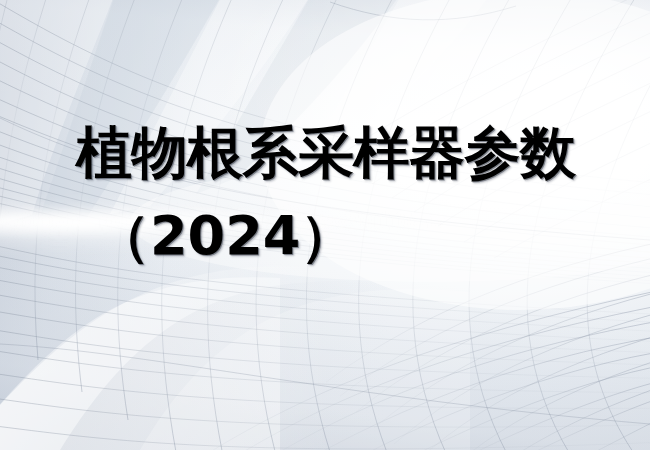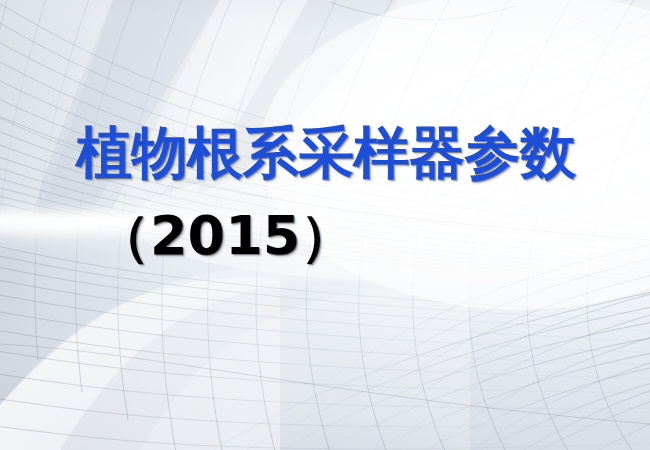--- a/index.html
+++ b/index.html
@@ -54,21 +54,21 @@
   
   .mesh{position:absolute;inset:0;width:650px;height:450px;}
 
   
   .title-block{
     position:absolute;left:0;top:0;width:650px;height:450px;
   }
   .line1{
     position:absolute;left:76px;top:122px;
     font-size:56px;line-height:62px;
-    font-weight:700;color:#1d4ed8;
+    font-weight:700;color:#000000;
     letter-spacing:-0.5px;
     white-space:nowrap;
     text-shadow:1px 1px 0 rgba(40,46,60,.45), 2px 2px 2px rgba(60,66,82,.30);
   }
   .line2{
     position:absolute;left:96px;top:206px;
     font-size:54px;line-height:60px;
     font-weight:700;color:#000000;
     white-space:nowrap;
     text-shadow:1px 1px 0 rgba(40,46,60,.45), 2px 2px 2px rgba(60,66,82,.30);
@@ -229,16 +229,16 @@
         <ellipse cx="430" cy="222" rx="300" ry="60" fill="#ffffff" opacity=".40"></ellipse>
       </g>
     </g>
   </svg>
 
   <div class="streak2"></div>
   <div class="streak"></div>
 
   <div class="title-block">
     <div class="line1">植物根系采样器参数</div>
-    <div class="line2">（2015）</div>
+    <div class="line2">（2024）</div>
   </div>
 
 </div>
 
 </body></html>

